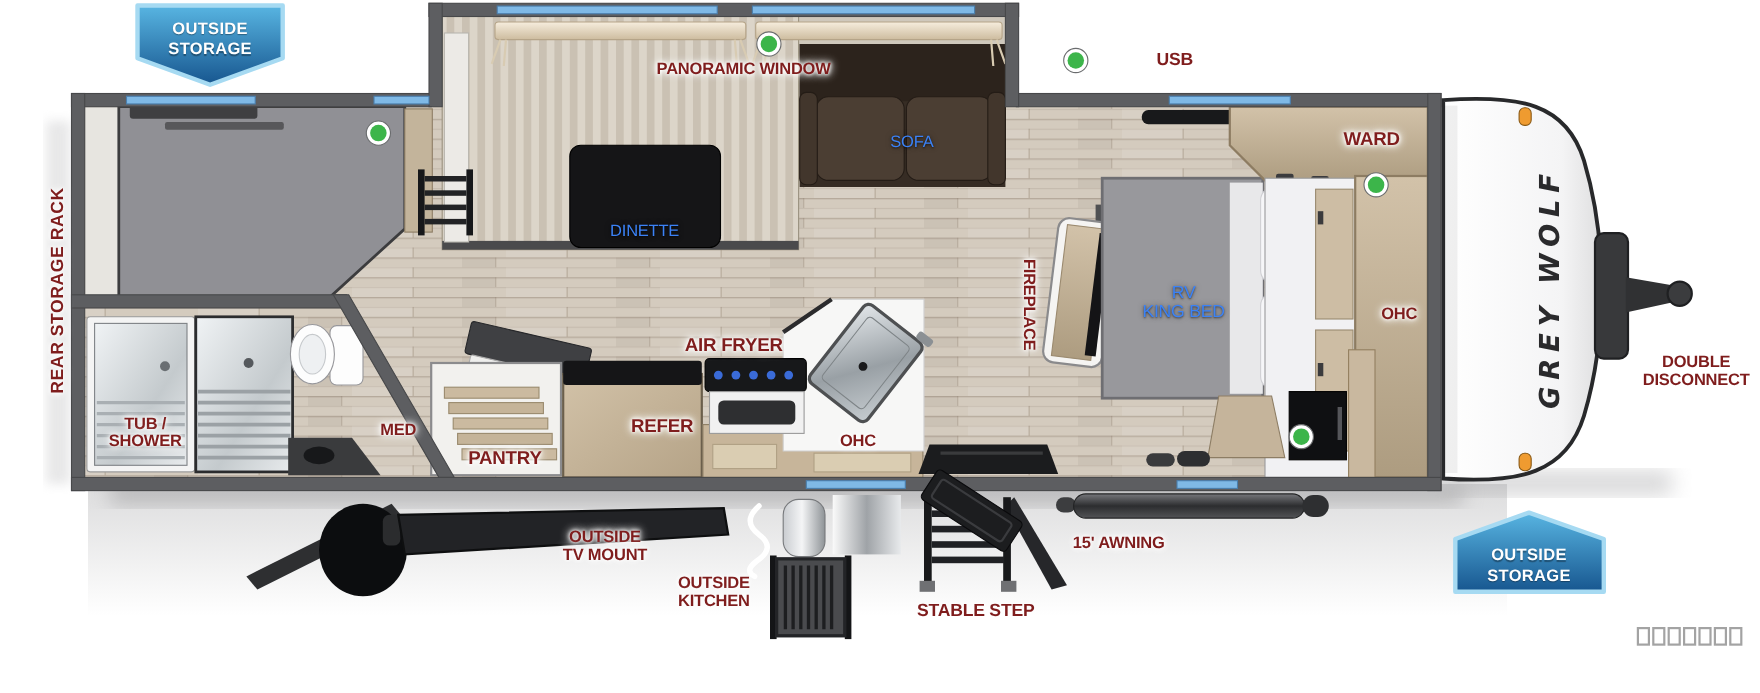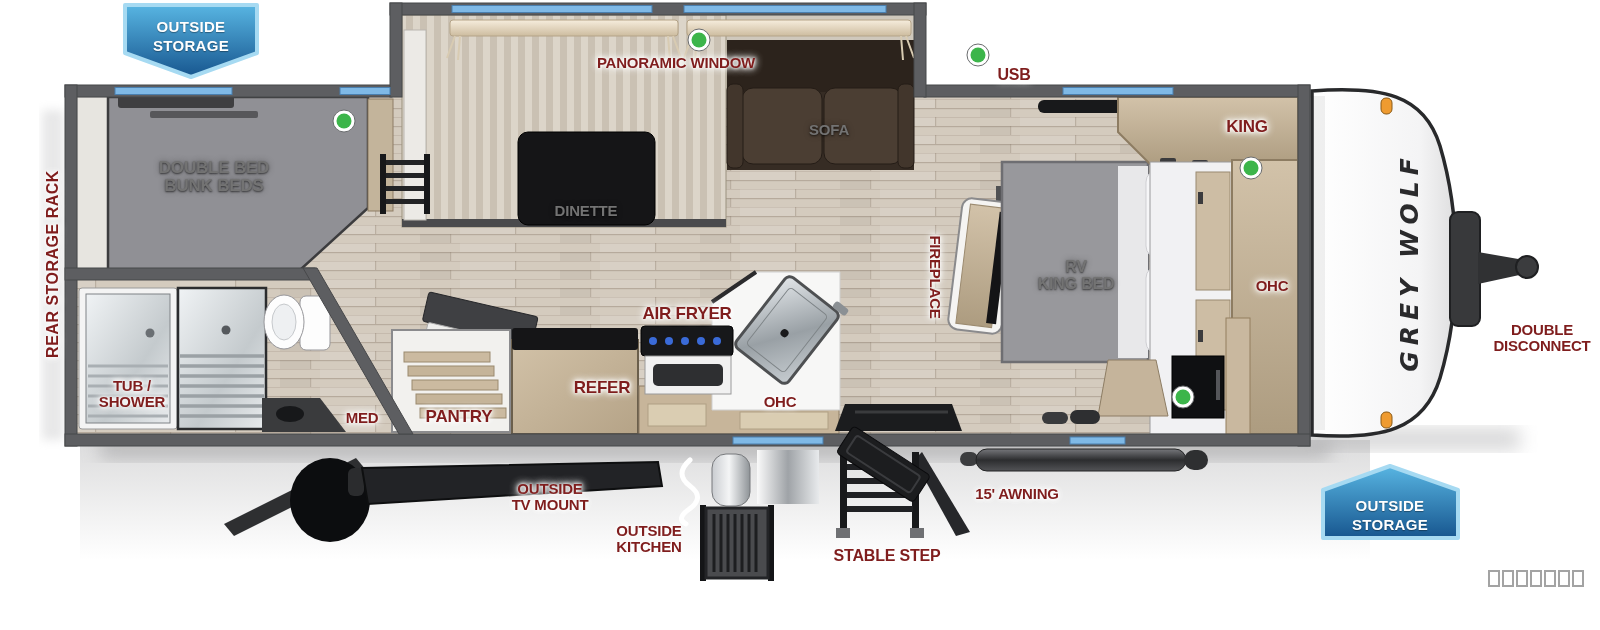--- a/index.html
+++ b/index.html
@@ -2,21 +2,21 @@
 <html><head>
 <meta charset="utf-8">
 <style>
   html,body{margin:0;padding:0;background:#fff;}
   #canvas{position:relative;width:1600px;height:630px;background:#ffffff;overflow:hidden;
           font-family:"Liberation Sans",sans-serif;}
   #plan-svg{position:absolute;left:0;top:0;}
   .lbl{position:absolute;transform:translate(-50%,-50%);font-weight:700;color:#7f1d1d;
        text-shadow:0 0 3px #fff,0 0 5px #fff,0 0 8px #fff,0 0 10px #fff;
        white-space:nowrap;line-height:1.08;text-align:center;font-size:15px;letter-spacing:-.2px;}
-  .lbl-w{position:absolute;transform:translate(-50%,-50%);font-weight:700;color:#737373;
+  .lbl-w{position:absolute;transform:translate(-50%,-50%);font-weight:400;color:#3b82f6;
        text-shadow:0 1px 2px rgba(0,0,0,.6),0 0 6px rgba(0,0,0,.35);
        white-space:nowrap;line-height:1.08;text-align:center;font-size:15px;letter-spacing:-.2px;}.s16{font-size:16px}.s17{font-size:17px}
   .vup{writing-mode:vertical-rl;transform:translate(-50%,-50%) rotate(180deg);}
   .vdn{writing-mode:vertical-rl;}
   .badge-txt{position:absolute;transform:translate(-50%,-50%);color:#fff;font-weight:700;
        font-size:15px;letter-spacing:.3px;text-shadow:0 1px 1px rgba(0,0,0,.35);white-space:nowrap;}
   .logo{font-size:25px;font-weight:700;font-style:italic;letter-spacing:6px;color:#2a2a2c;
        font-family:"DejaVu Sans",sans-serif;text-shadow:none;}
   #legend-boxes{position:absolute;left:1488px;top:570px;display:flex;gap:2px;}
   #legend-boxes span{display:block;width:8px;height:13px;border:2px solid #a3a3a3;background:#fff;}
@@ -294,43 +294,39 @@
   <polygon points="125,5 257,5 257,53 191,77 125,53" fill="url(#badgeGrad)" stroke="#a6daf2" stroke-width="4" stroke-linejoin="round"></polygon>
   <polygon points="1323,490 1390,466 1458,490 1458,538 1323,538" fill="url(#badgeGrad)" stroke="#a6daf2" stroke-width="4" stroke-linejoin="round"></polygon>
 </svg>
 
 <div class="badge-txt" style="left:191px;top:26px;">OUTSIDE</div>
 <div class="badge-txt" style="left:191px;top:45px;">STORAGE</div>
 <div class="badge-txt" style="left:1390px;top:505px;">OUTSIDE</div>
 <div class="badge-txt" style="left:1390px;top:524px;">STORAGE</div>
 
 <div class="lbl" style="left:676px;top:63px;">PANORAMIC WINDOW</div>
-<div class="lbl s16" style="left:1014px;top:55px;margin-top:20px;">USB</div>
+<div class="lbl s16" style="left:1068px;top:55px;">USB</div>
 <div class="lbl-w" style="left:829px;top:130px;">SOFA</div>
 <div class="lbl-w" style="left:586px;top:183px;margin-top:28px;">DINETTE</div>
-<div class="lbl-w s17" style="left:214px;top:177px;">
-  <div>DOUBLE BED</div>
-  <div>BUNK BEDS</div>
-</div>
 <div class="lbl s16 vup" style="left:53px;top:264px;letter-spacing:.5px;">REAR STORAGE RACK</div>
 <div class="lbl" style="left:132px;top:394px;">
   <div>TUB /</div>
   <div>SHOWER</div>
 </div>
-<div class="lbl" style="left:362px;top:418px;">MED</div>
+<div class="lbl" style="left:362px;top:392px;">MED</div>
 <div class="lbl s17" style="left:459px;top:417px;">PANTRY</div>
 <div class="lbl s17" style="left:578px;top:388px;margin-left:24px;">REFER</div>
-<div class="lbl s17" style="left:687px;top:314px;">AIR FRYER</div>
+<div class="lbl s17" style="left:667px;top:314px;">AIR FRYER</div>
 <div class="lbl" style="left:780px;top:402px;">OHC</div>
 <div class="lbl vdn" style="left:935px;top:277px;">FIREPLACE</div>
 <div class="lbl-w s16" style="left:1076px;top:262px;margin-top:13px;">
   <div>RV</div>
   <div>KING BED</div>
 </div>
-<div class="lbl s17" style="left:1247px;top:127px;">KING</div>
+<div class="lbl s17" style="left:1247px;top:127px;">WARD</div>
 <div class="lbl" style="left:1272px;top:286px;">OHC</div>
 <div class="lbl logo vup" style="left:1409px;top:262px;">GREY WOLF</div>
 <div class="lbl" style="left:1542px;top:338px;text-shadow:none;">
   <div>DOUBLE</div>
   <div>DISCONNECT</div>
 </div>
 <div class="lbl" style="left:550px;top:497px;">
   <div>OUTSIDE</div>
   <div>TV MOUNT</div>
 </div>

